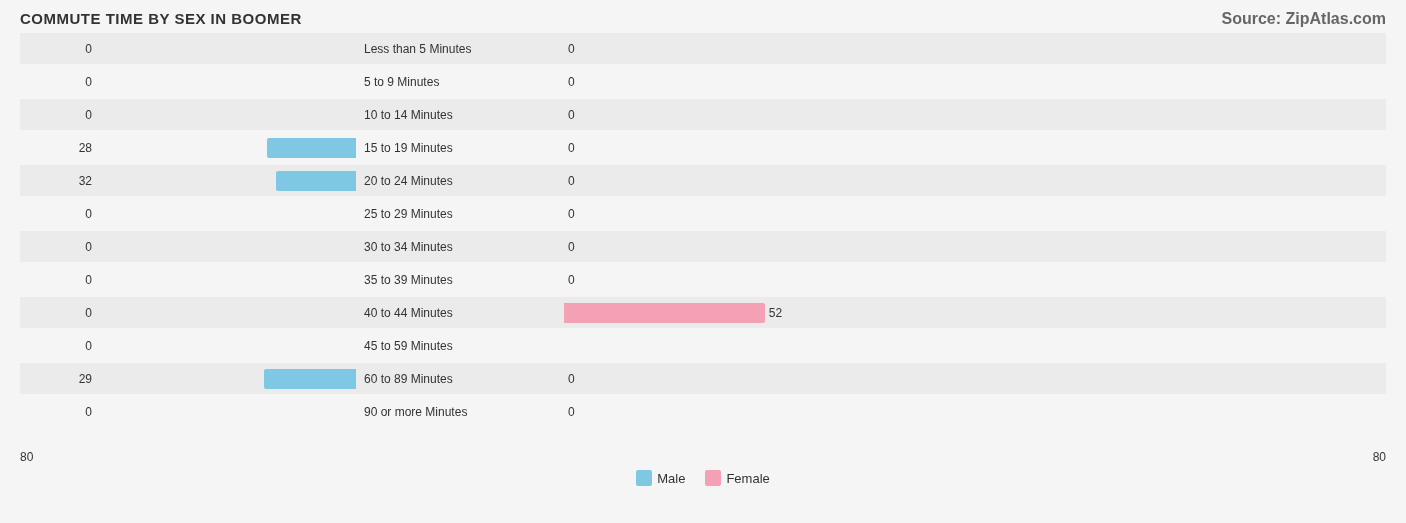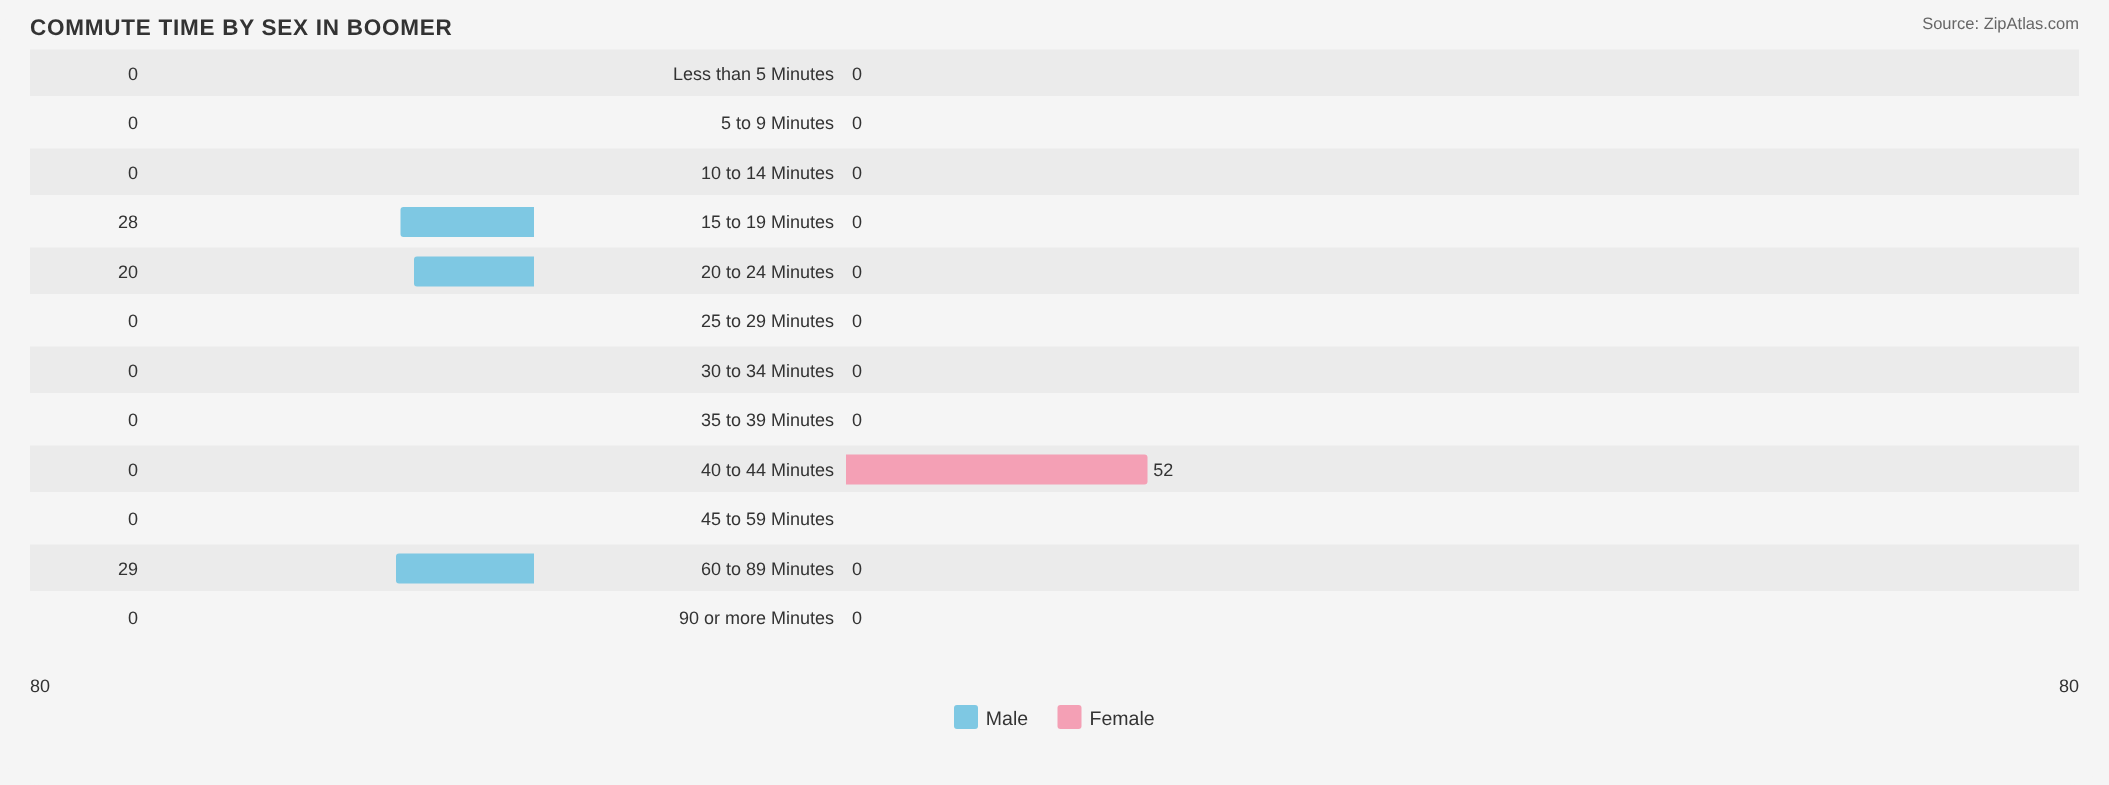--- a/index.html
+++ b/index.html
@@ -23,22 +23,23 @@
       font-weight: bold;
       color: #333;
       text-transform: uppercase;
       margin-bottom: 6px;
       letter-spacing: 0.5px;
     }
     .source-label {
       position: absolute;
       top: 10px;
       right: 20px;
-      font-size: 11px;
+      font-size: 16px;
       color: #666;
+      font-weight: bold;
     }
     .chart-area {
       position: relative;
       width: 100%;
       height: 415px;
     }
     .row {
       display: flex;
       align-items: center;
       height: 31px;
@@ -72,21 +73,21 @@
       align-items: center;
     }
     .bar-male {
       background: #7ec8e3;
       height: 20px;
       border-radius: 2px 0 0 2px;
     }
     .label-section {
       width: 200px;
       flex-shrink: 0;
-      text-align: right;
+      text-align: left;
       font-size: 12px;
       color: #333;
       padding: 0 4px;
     }
     .right-section {
       flex: 1;
       display: flex;
       align-items: center;
       padding-left: 4px;
     }
@@ -185,21 +186,21 @@
       </div>
     </div>
     <div class="label-section">15 to 19 Minutes</div>
     <div class="right-section">
       <div class="bar-female" style="width:0px;"></div>
       <span class="right-value">0</span>
     </div>
   </div>
       <div class="row">
     <div class="left-section">
-      <span class="left-value">20</span>
+      <span class="left-value">32</span>
       <div class="left-bar-container">
         <div class="bar-male" style="width:79.6875px;"></div>
       </div>
     </div>
     <div class="label-section">20 to 24 Minutes</div>
     <div class="right-section">
       <div class="bar-female" style="width:0px;"></div>
       <span class="right-value">0</span>
     </div>
   </div>

